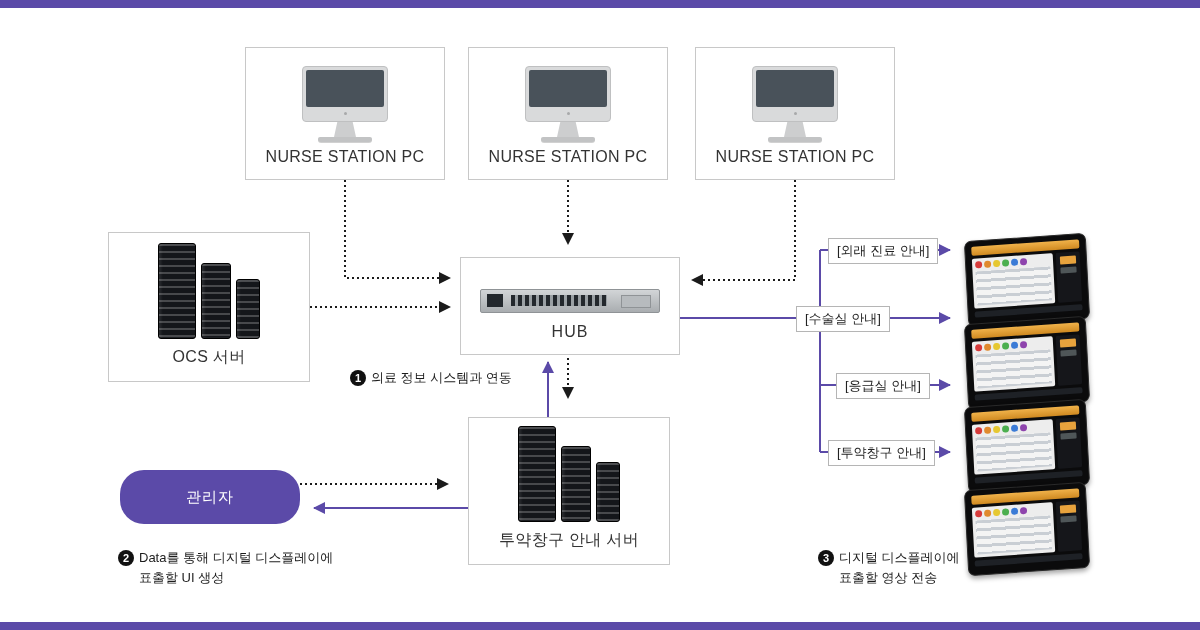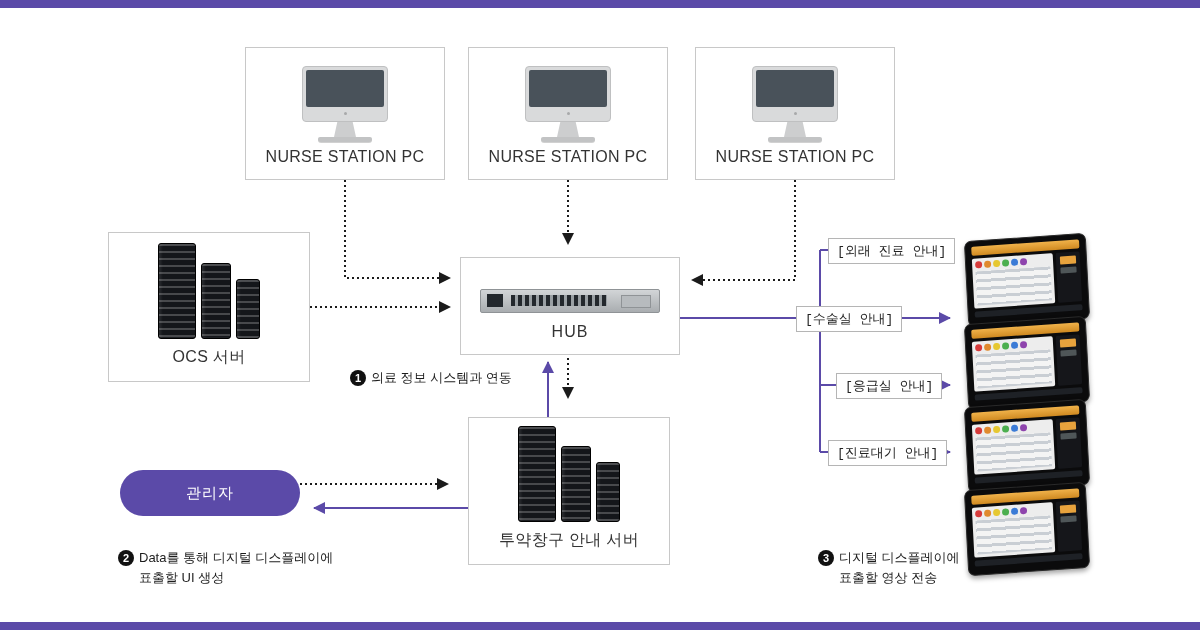--- a/index.html
+++ b/index.html
@@ -38,27 +38,27 @@
 
   
   .switch{width:178px;height:22px;background:linear-gradient(#d2d5d7,#a9adb0);border:1px solid #8f9396;
           border-radius:2px;position:relative;margin-bottom:10px;}
   .switch-tab{position:absolute;left:6px;top:4px;width:16px;height:13px;background:#23282d;}
   .switch-ports{position:absolute;left:30px;top:5px;width:96px;height:11px;
                 background:repeating-linear-gradient(90deg,#23282d 0 4px,#9aa0a4 4px 7px);}
   .switch-cap{position:absolute;right:8px;top:5px;width:28px;height:11px;background:#b7bbbe;border:1px solid #8f9396;}
 
   
-  .admin-pill{position:absolute;left:120px;top:470px;width:180px;height:46px;border-radius:24px;
+  .admin-pill{position:absolute;left:120px;top:470px;width:180px;height:54px;border-radius:24px;
               background:#5b4aa8;color:#fff;display:flex;align-items:center;justify-content:center;
               font-size:15px;z-index:2;letter-spacing:1px;}
 
   
   .route-label{position:absolute;z-index:3;background:#fff;border:1px solid #b5b5b5;padding:3px 8px;
-               font-size:13px;color:#222;white-space:nowrap;font-family:Liberation Mono, monospace;}
+               font-size:13px;color:#222;white-space:nowrap;}
 
   
   .annot{position:absolute;z-index:2;font-size:13px;color:#1c1c1c;line-height:1.55;}
   .annot .l1{display:flex;align-items:center;white-space:nowrap;}
   .annot .l2{padding-left:21px;white-space:nowrap;}
   .num{display:inline-flex;width:16px;height:16px;border-radius:50%;background:#111;color:#fff;
        font-size:11px;font-weight:bold;align-items:center;justify-content:center;margin-right:5px;flex:0 0 16px;}
 
   
   .display{position:absolute;width:122px;height:86px;background:#0b0b0c;border:1px solid #2a2a2a;
@@ -169,21 +169,21 @@
       <div class="tower t3"></div>
     </div>
     <div class="node-label">투약창구 안내 서버</div>
   </div>
 
   <div class="admin-pill">관리자</div>
 
   <div class="route-label" style="left:828px;top:238px">[외래 진료 안내]</div>
   <div class="route-label" style="left:796px;top:306px">[수술실 안내]</div>
   <div class="route-label" style="left:836px;top:373px">[응급실 안내]</div>
-  <div class="route-label" style="left:828px;top:440px">[진료대기 안내]</div>
+  <div class="route-label" style="left:828px;top:440px">[투약창구 안내]</div>
 
   <div class="annot" style="left:350px;top:368px">
     <div class="l1">
       <span class="num">1</span>
       <span>의료 정보 시스템과 연동</span>
     </div>
   </div>
 
   <div class="annot" style="left:118px;top:548px">
     <div class="l1">

